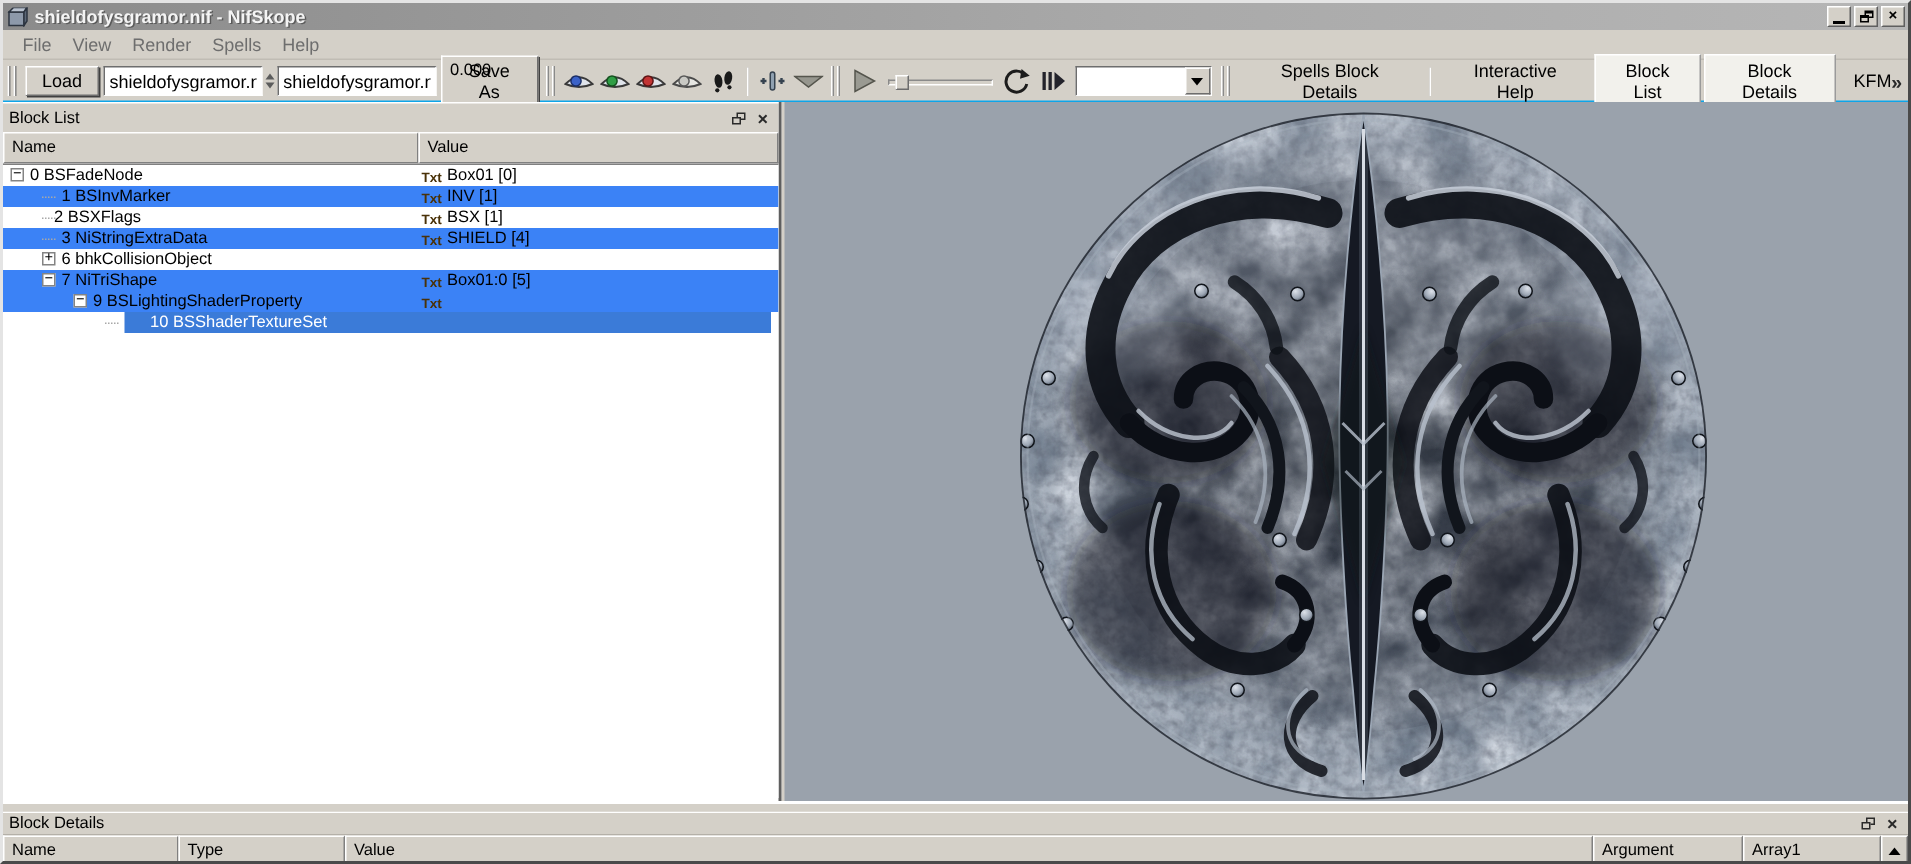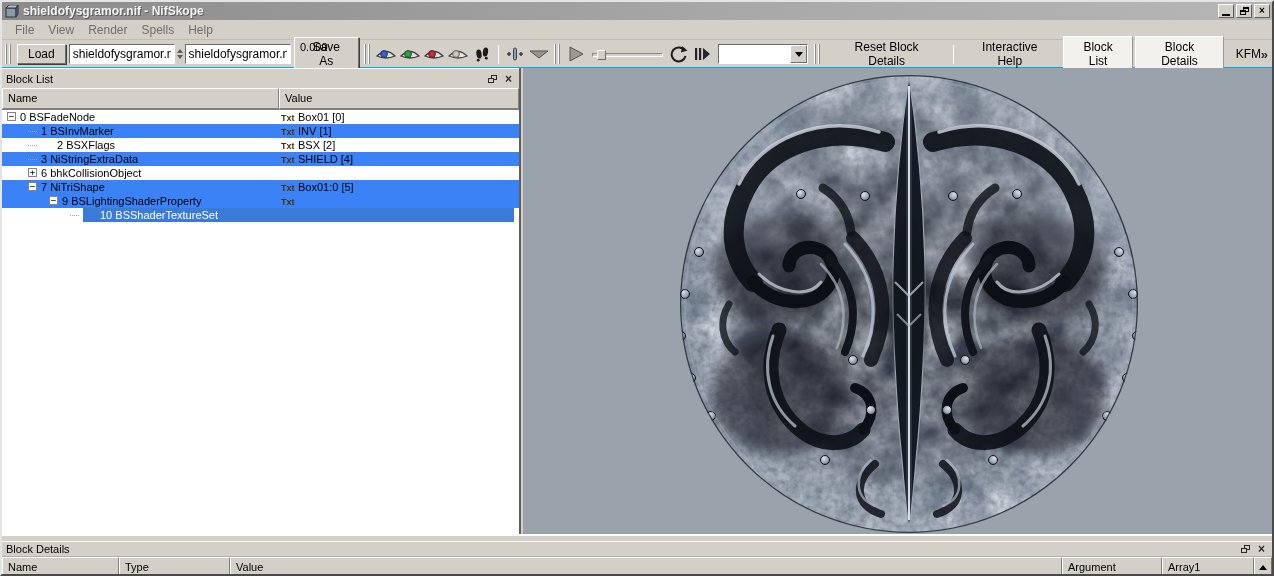--- a/index.html
+++ b/index.html
@@ -260,21 +260,21 @@
       <span></span>
       <div class="drop">
           <div class="arr"></div>
         </div>
     </div>
 
     <div class="handle">
         <i></i>
         <i></i>
       </div>
-    <button class="flatbtn">Reset Block Details</button>
+    <button class="flatbtn">Spells Block Details</button>
     <div class="sepline"></div>
     <button class="flatbtn">Interactive Help</button>
     <button class="flatbtn active">Block List</button>
     <button class="flatbtn active">Block Details</button>
     <button class="flatbtn">KFM</button>
     <span class="overflow">»</span>
   </div>
 
   <div class="main">
 
@@ -303,23 +303,23 @@
             <span class="tval">Box01 [0]</span>
           </div>
           <div class="trow alt">
             <span class="stub" style="left: 26px;"></span>
             <span class="tlabel" style="left: 39px;">1 BSInvMarker</span>
             <span class="tbadge">Txt</span>
             <span class="tval">INV [1]</span>
           </div>
           <div class="trow">
             <span class="stub" style="left: 26px;"></span>
-            <span class="tlabel" style="left: 55px;">2 BSXFlags</span>
-            <span class="tbadge">Txt</span>
-            <span class="tval">BSX [2]</span>
+            <span class="tlabel" style="left: 34px;">2 BSXFlags</span>
+            <span class="tbadge">Txt</span>
+            <span class="tval">BSX [1]</span>
           </div>
           <div class="trow alt">
             <span class="stub" style="left: 26px;"></span>
             <span class="tlabel" style="left: 39px;">3 NiStringExtraData</span>
             <span class="tbadge">Txt</span>
             <span class="tval">SHIELD [4]</span>
           </div>
           <div class="trow">
             <span class="exp" style="left: 26px;">+</span>
             <span class="tlabel" style="left: 39px;">6 bhkCollisionObject</span>

